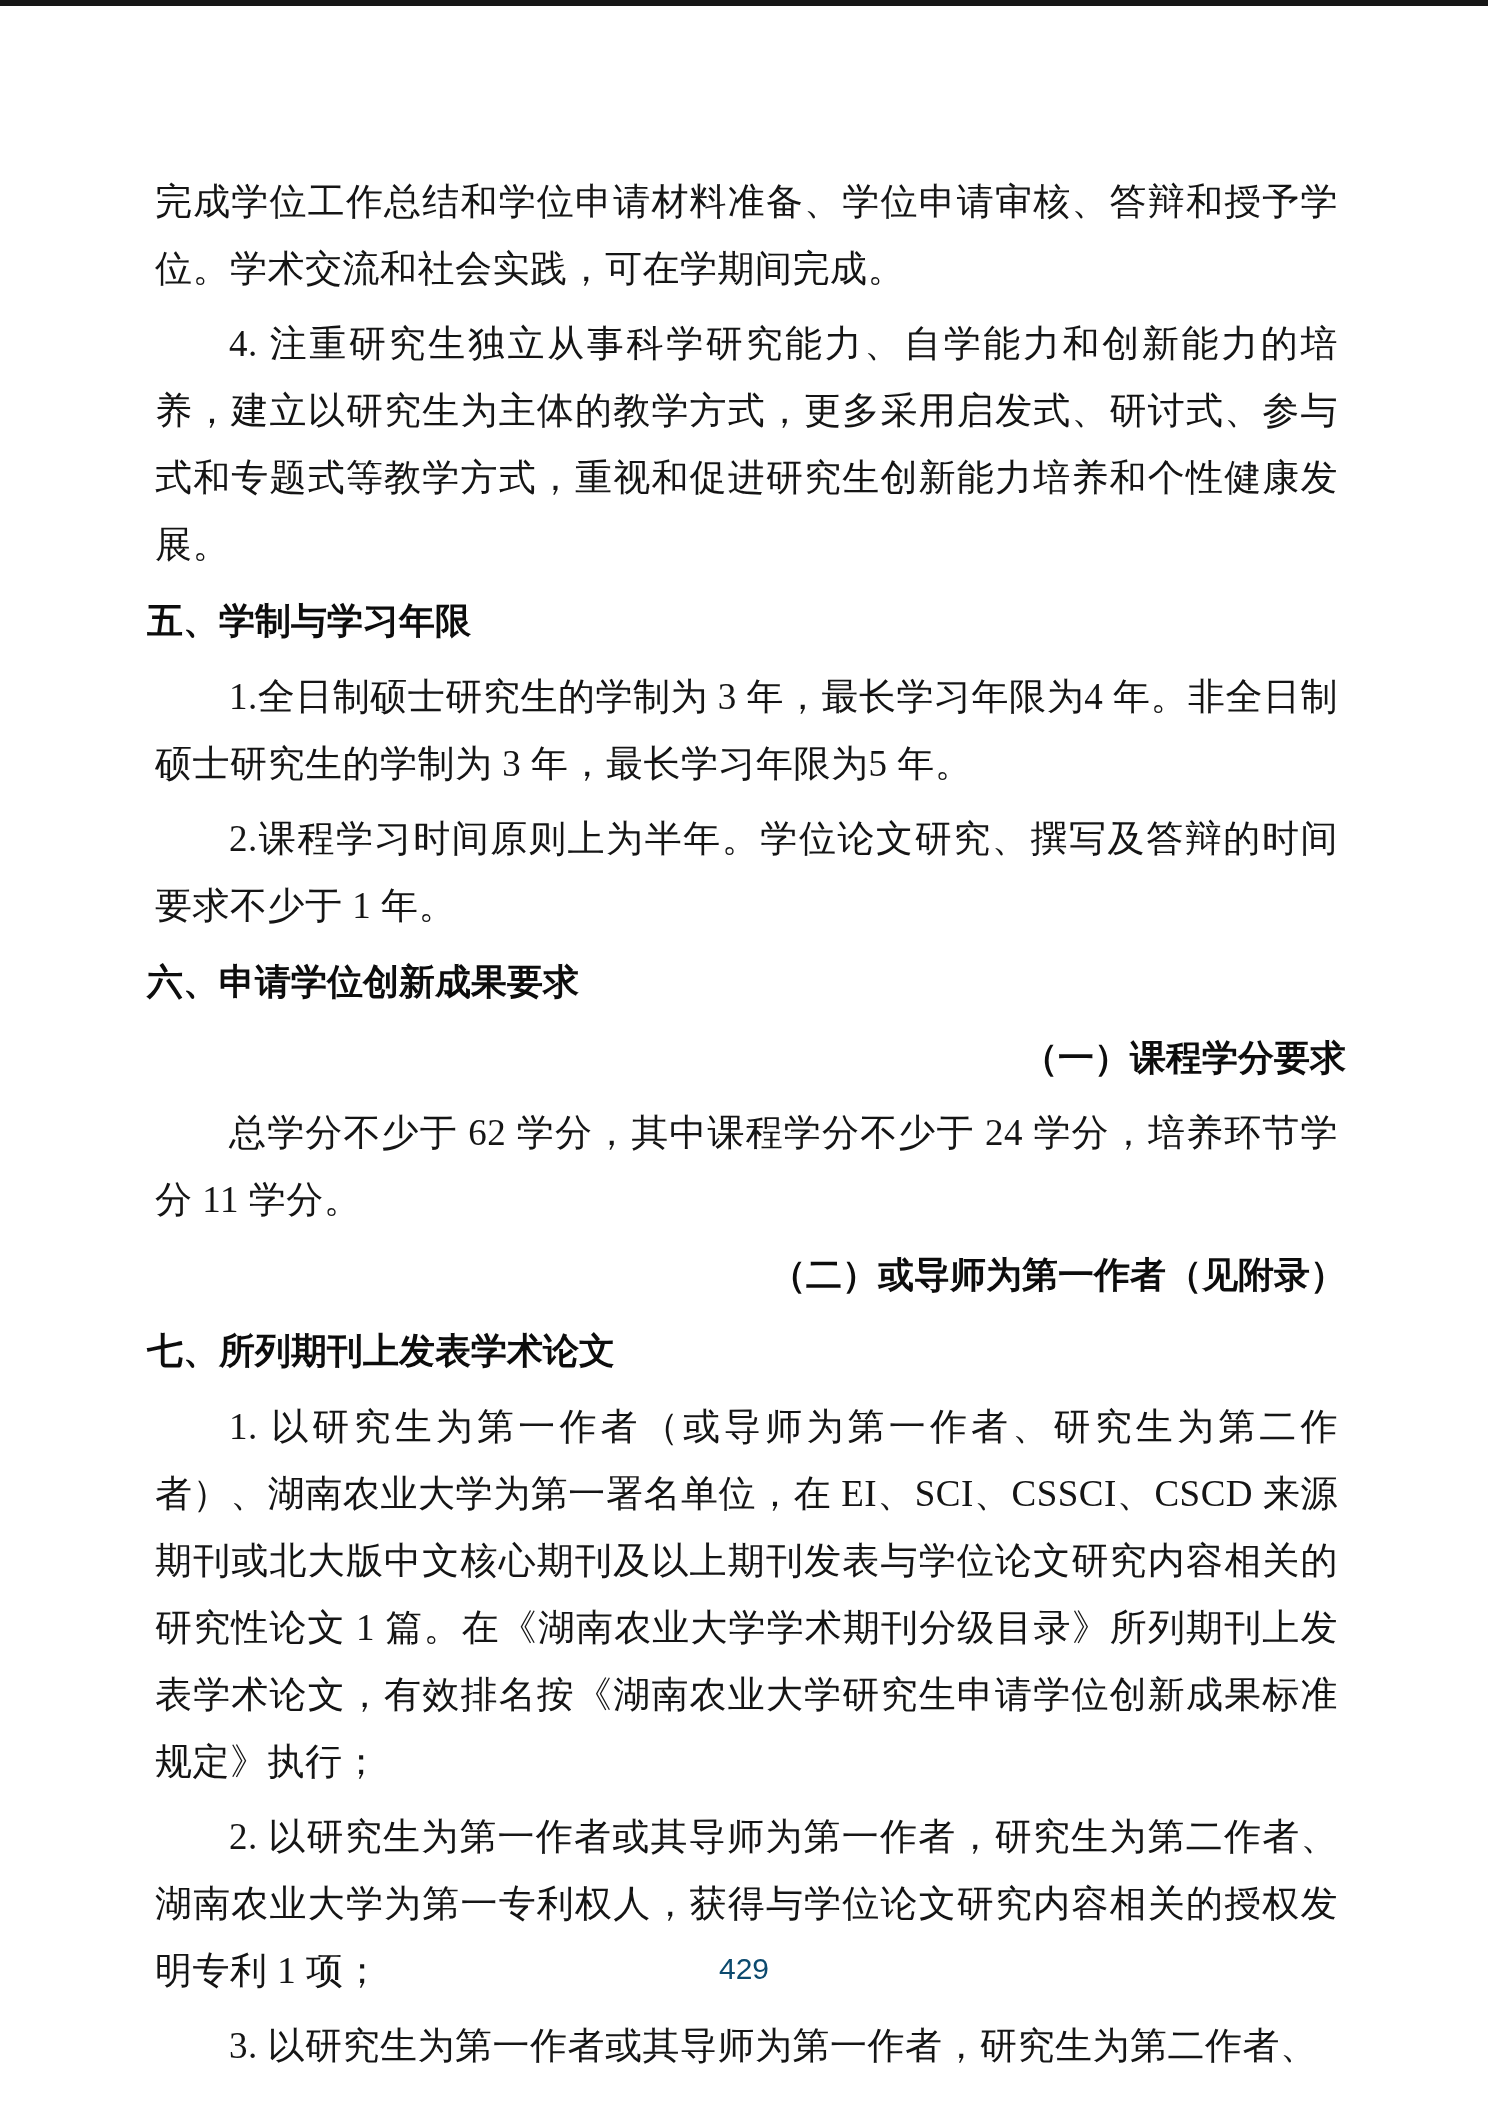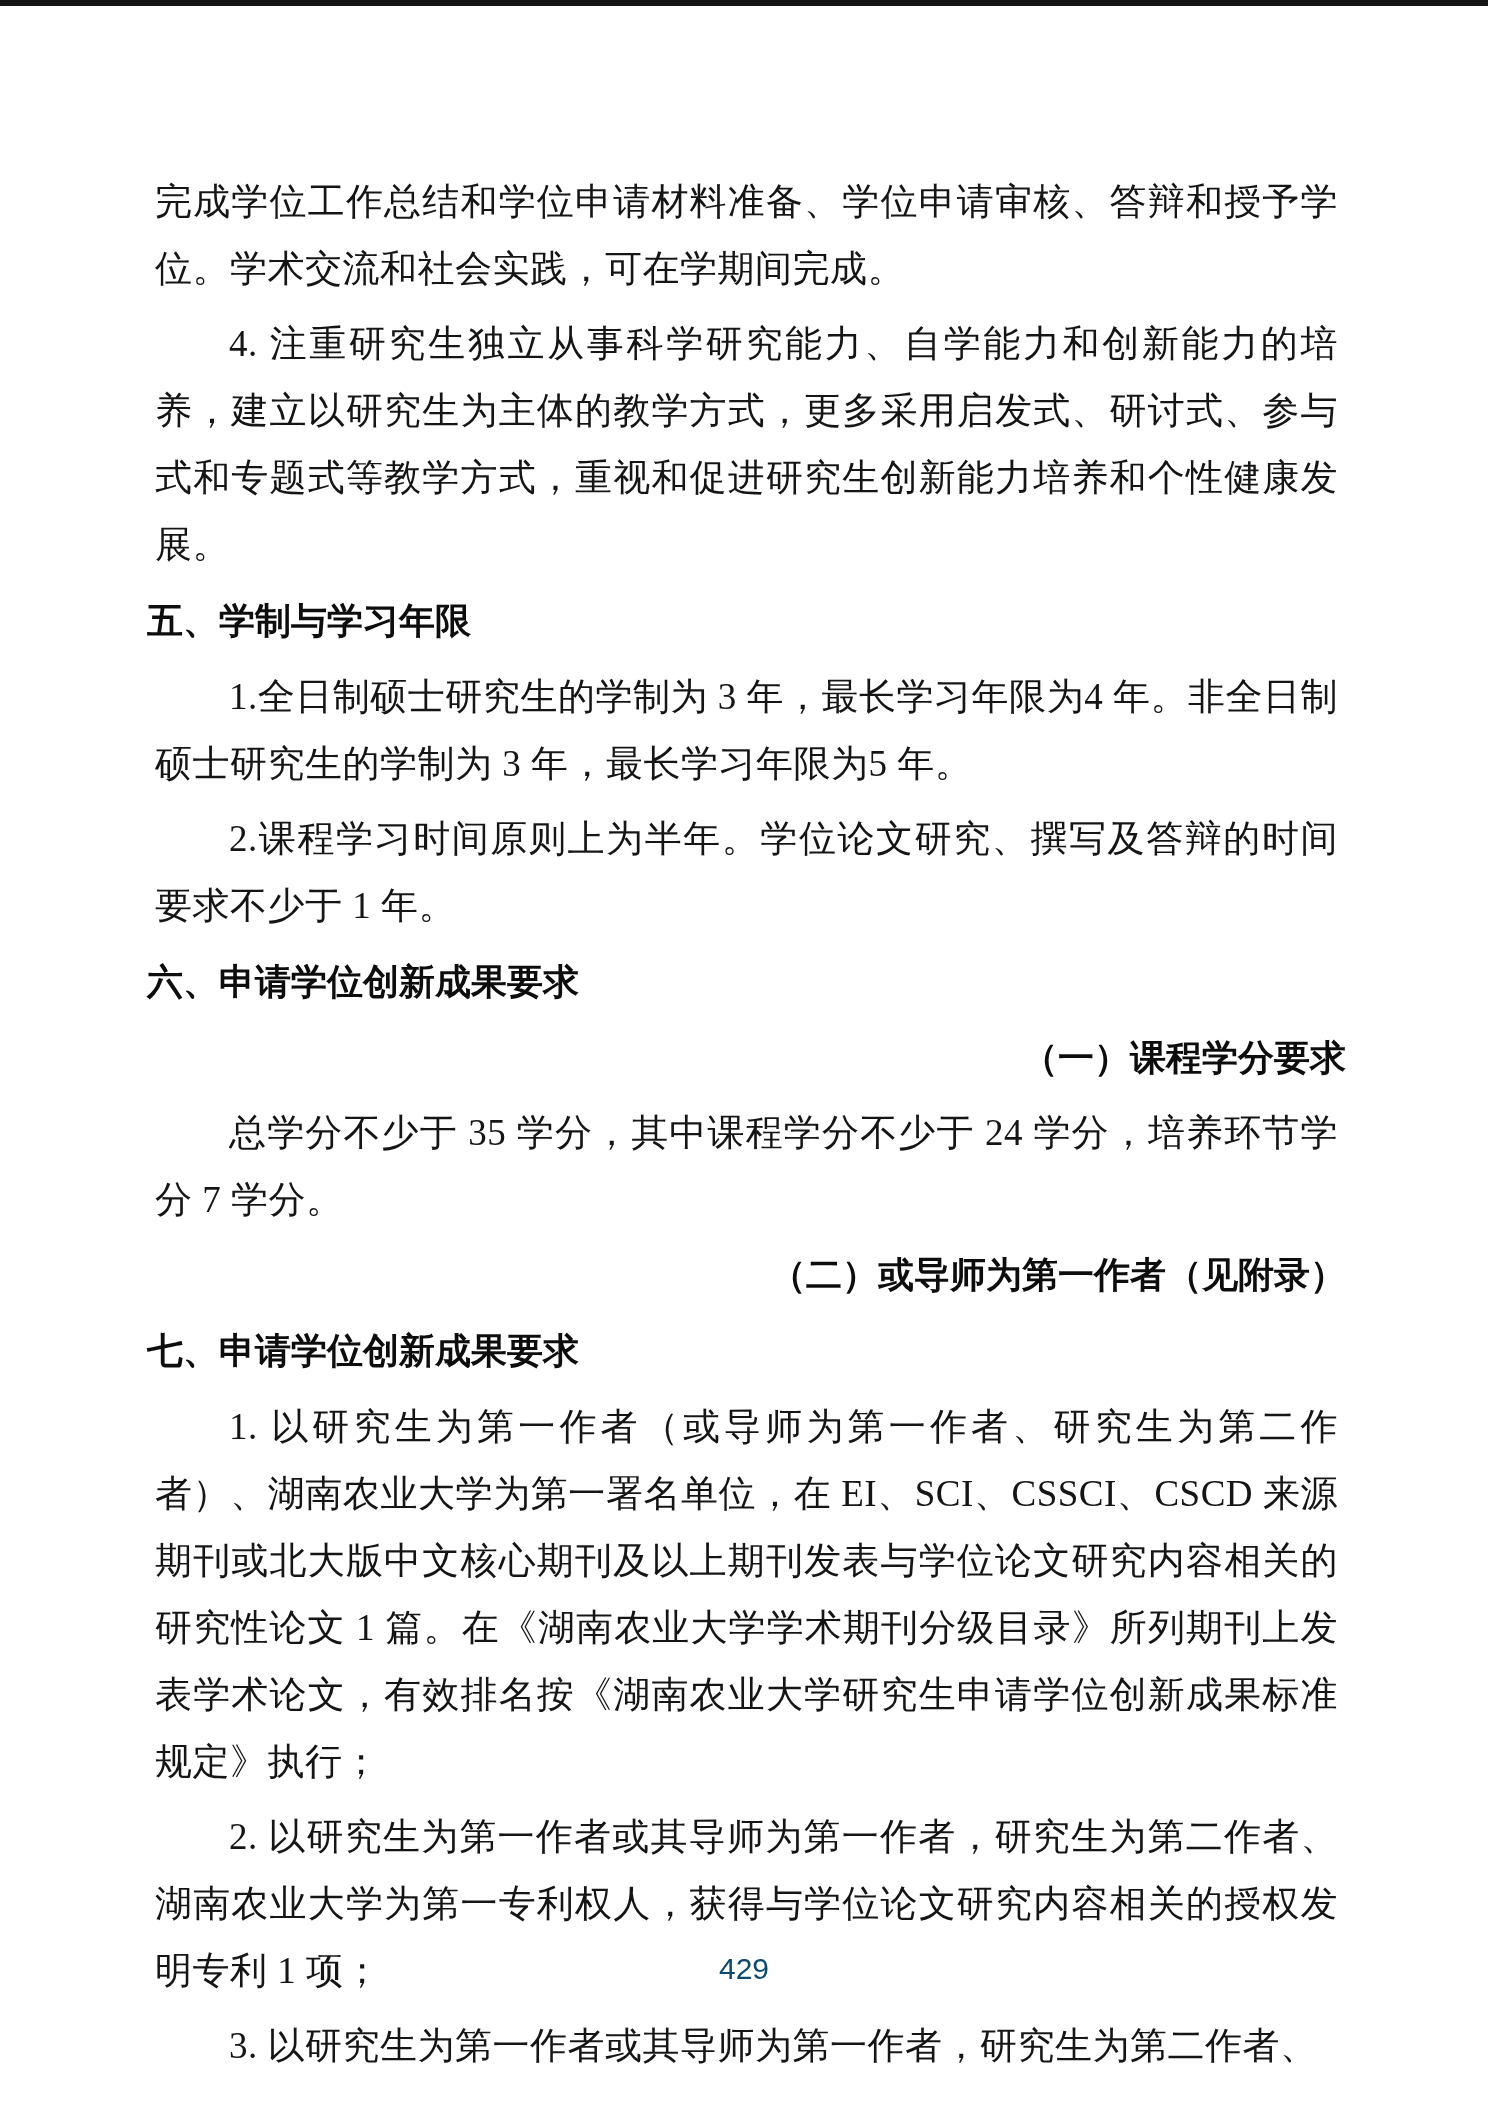--- a/index.html
+++ b/index.html
@@ -81,24 +81,24 @@
   <div class="content">
     <p class="body noindent">完成学位工作总结和学位申请材料准备、学位申请审核、答辩和授予学位。学术交流和社会实践，可在学期间完成。</p>
     <p class="body">4. 注重研究生独立从事科学研究能力、自学能力和创新能力的培养，建立以研究生为主体的教学方式，更多采用启发式、研讨式、参与式和专题式等教学方式，重视和促进研究生创新能力培养和个性健康发展。</p>
 
     <h2 class="h1">五、学制与学习年限</h2>
     <p class="body">1.全日制硕士研究生的学制为 3 年，最长学习年限为4 年。非全日制硕士研究生的学制为 3 年，最长学习年限为5 年。</p>
     <p class="body">2.课程学习时间原则上为半年。学位论文研究、撰写及答辩的时间要求不少于 1 年。</p>
 
     <h2 class="h1">六、申请学位创新成果要求</h2>
     <p class="h2">（一）课程学分要求</p>
-    <p class="body">总学分不少于 35 学分，其中课程学分不少于 24 学分，培养环节学分 7 学分。</p>
+    <p class="body">总学分不少于 62 学分，其中课程学分不少于 24 学分，培养环节学分 11 学分。</p>
     <p class="h2">（二）或导师为第一作者（见附录）</p>
 
-    <h2 class="h1">七、申请学位创新成果要求</h2>
+    <h2 class="h1">七、所列期刊上发表学术论文</h2>
     <p class="body">1. 以研究生为第一作者（或导师为第一作者、研究生为第二作者）、湖南农业大学为第一署名单位，在 EI、SCI、CSSCI、CSCD 来源期刊或北大版中文核心期刊及以上期刊发表与学位论文研究内容相关的研究性论文 1 篇。在《湖南农业大学学术期刊分级目录》所列期刊上发表学术论文，有效排名按《湖南农业大学研究生申请学位创新成果标准规定》执行；</p>
     <p class="body">2. 以研究生为第一作者或其导师为第一作者，研究生为第二作者、湖南农业大学为第一专利权人，获得与学位论文研究内容相关的授权发明专利 1 项；</p>
     <p class="body">3. 以研究生为第一作者或其导师为第一作者，研究生为第二作者、</p>
   </div>
 
   <div class="footer">
     <span>429</span>
   </div>
 </div>
 

